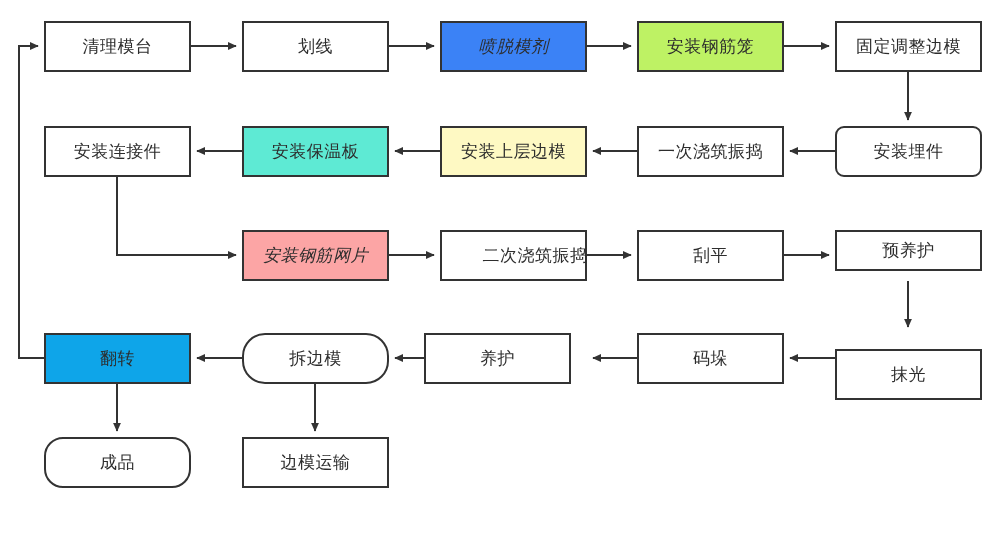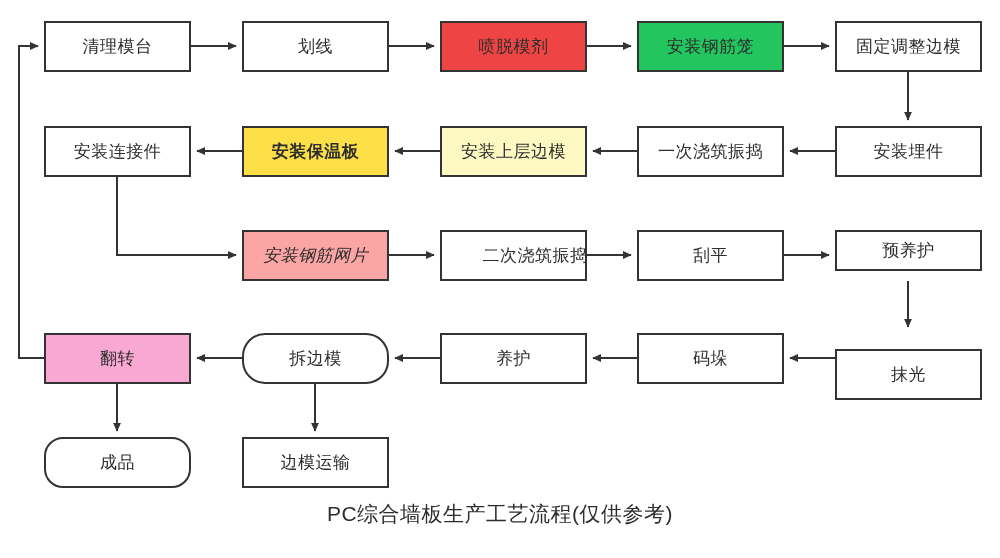--- a/index.html
+++ b/index.html
@@ -92,74 +92,73 @@
       </g>
   </svg>
 
   <div id="nodes-group">
       <div class="node" style="left: 44px; top: 21px; width: 147px; height: 51px; border-color: rgb(51, 51, 51); background: rgb(255, 255, 255);">
         <span class="node-label">清理模台</span>
       </div>
       <div class="node" style="left: 242px; top: 21px; width: 147px; height: 51px; border-color: rgb(51, 51, 51); background: rgb(255, 255, 255);">
         <span class="node-label">划线</span>
       </div>
-      <div class="node" style="left: 440px; top: 21px; width: 147px; height: 51px; border-color: rgb(51, 51, 51); background: #ef4444;">
+      <div class="node" style="left: 440px; top: 21px; width: 147px; height: 51px; border-color: rgb(51, 51, 51); background: #3b82f6; font-style: italic;">
         <span class="node-label">喷脱模剂</span>
       </div>
-      <div class="node" style="left: 637px; top: 21px; width: 147px; height: 51px; border-color: rgb(51, 51, 51); background: #22c55e;">
+      <div class="node" style="left: 637px; top: 21px; width: 147px; height: 51px; border-color: rgb(51, 51, 51); background: #bef264;">
         <span class="node-label">安装钢筋笼</span>
       </div>
       <div class="node" style="left: 835px; top: 21px; width: 147px; height: 51px; border-color: rgb(51, 51, 51); background: rgb(255, 255, 255);">
         <span class="node-label">固定调整边模</span>
       </div>
       <div class="node" style="left: 44px; top: 126px; width: 147px; height: 51px; border-color: rgb(51, 51, 51); background: rgb(255, 255, 255);">
         <span class="node-label">安装连接件</span>
       </div>
-      <div class="node" style="left: 242px; top: 126px; width: 147px; height: 51px; border-color: rgb(51, 51, 51); background: #fde047; font-weight: bold;">
+      <div class="node" style="left: 242px; top: 126px; width: 147px; height: 51px; border-color: rgb(51, 51, 51); background: #5eead4;">
         <span class="node-label">安装保温板</span>
       </div>
       <div class="node" style="left: 440px; top: 126px; width: 147px; height: 51px; border-color: rgb(51, 51, 51); background: #fef9c3;">
         <span class="node-label">安装上层边模</span>
       </div>
       <div class="node" style="left: 637px; top: 126px; width: 147px; height: 51px; border-color: rgb(51, 51, 51); background: rgb(255, 255, 255);">
         <span class="node-label">一次浇筑振捣</span>
       </div>
-      <div class="node" style="left: 835px; top: 126px; width: 147px; height: 51px; border-color: rgb(51, 51, 51); background: rgb(255, 255, 255);">
+      <div class="node" style="left: 835px; top: 126px; width: 147px; height: 51px; border-color: rgb(51, 51, 51); background: rgb(255, 255, 255); border-radius: 9px;">
         <span class="node-label">安装埋件</span>
       </div>
       <div class="node" style="left: 242px; top: 230px; width: 147px; height: 51px; border-color: rgb(51, 51, 51); background: #fca5a5; font-style: italic;">
         <span class="node-label">安装钢筋网片</span>
       </div>
       <div class="node" style="left: 440px; top: 230px; width: 147px; height: 51px; border-color: rgb(51, 51, 51); background: rgb(255, 255, 255); padding-left: 43px;">
         <span class="node-label">二次浇筑振捣</span>
       </div>
       <div class="node" style="left: 637px; top: 230px; width: 147px; height: 51px; border-color: rgb(51, 51, 51); background: rgb(255, 255, 255);">
         <span class="node-label">刮平</span>
       </div>
       <div class="node" style="left: 835px; top: 230px; width: 147px; height: 41px; border-color: rgb(51, 51, 51); background: rgb(255, 255, 255);">
         <span class="node-label">预养护</span>
       </div>
-      <div class="node" style="left: 44px; top: 333px; width: 147px; height: 51px; border-color: rgb(51, 51, 51); background: #f9a8d4;">
+      <div class="node" style="left: 44px; top: 333px; width: 147px; height: 51px; border-color: rgb(51, 51, 51); background: #0ea5e9;">
         <span class="node-label">翻转</span>
       </div>
       <div class="node" style="left: 242px; top: 333px; width: 147px; height: 51px; border-color: rgb(51, 51, 51); background: rgb(255, 255, 255); border-radius: 23px;">
         <span class="node-label">拆边模</span>
       </div>
-      <div class="node" style="left: 440px; top: 333px; width: 147px; height: 51px; border-color: rgb(51, 51, 51); background: rgb(255, 255, 255);">
+      <div class="node" style="left: 424px; top: 333px; width: 147px; height: 51px; border-color: rgb(51, 51, 51); background: rgb(255, 255, 255);">
         <span class="node-label">养护</span>
       </div>
       <div class="node" style="left: 637px; top: 333px; width: 147px; height: 51px; border-color: rgb(51, 51, 51); background: rgb(255, 255, 255);">
         <span class="node-label">码垛</span>
       </div>
       <div class="node" style="left: 835px; top: 333px; width: 147px; height: 51px; border-color: rgb(51, 51, 51); background: rgb(255, 255, 255); margin-top: 16px;">
         <span class="node-label">抹光</span>
       </div>
       <div class="node" style="left: 44px; top: 437px; width: 147px; height: 51px; border-color: rgb(51, 51, 51); background: rgb(255, 255, 255); border-radius: 19px;">
         <span class="node-label">成品</span>
       </div>
       <div class="node" style="left: 242px; top: 437px; width: 147px; height: 51px; border-color: rgb(51, 51, 51); background: rgb(255, 255, 255); text-align: center;">
         <span class="node-label">边模运输</span>
       </div>
     </div>
 
-  <div id="caption">PC综合墙板生产工艺流程(仅供参考)</div>
 
 </div>
 
 </body></html>

